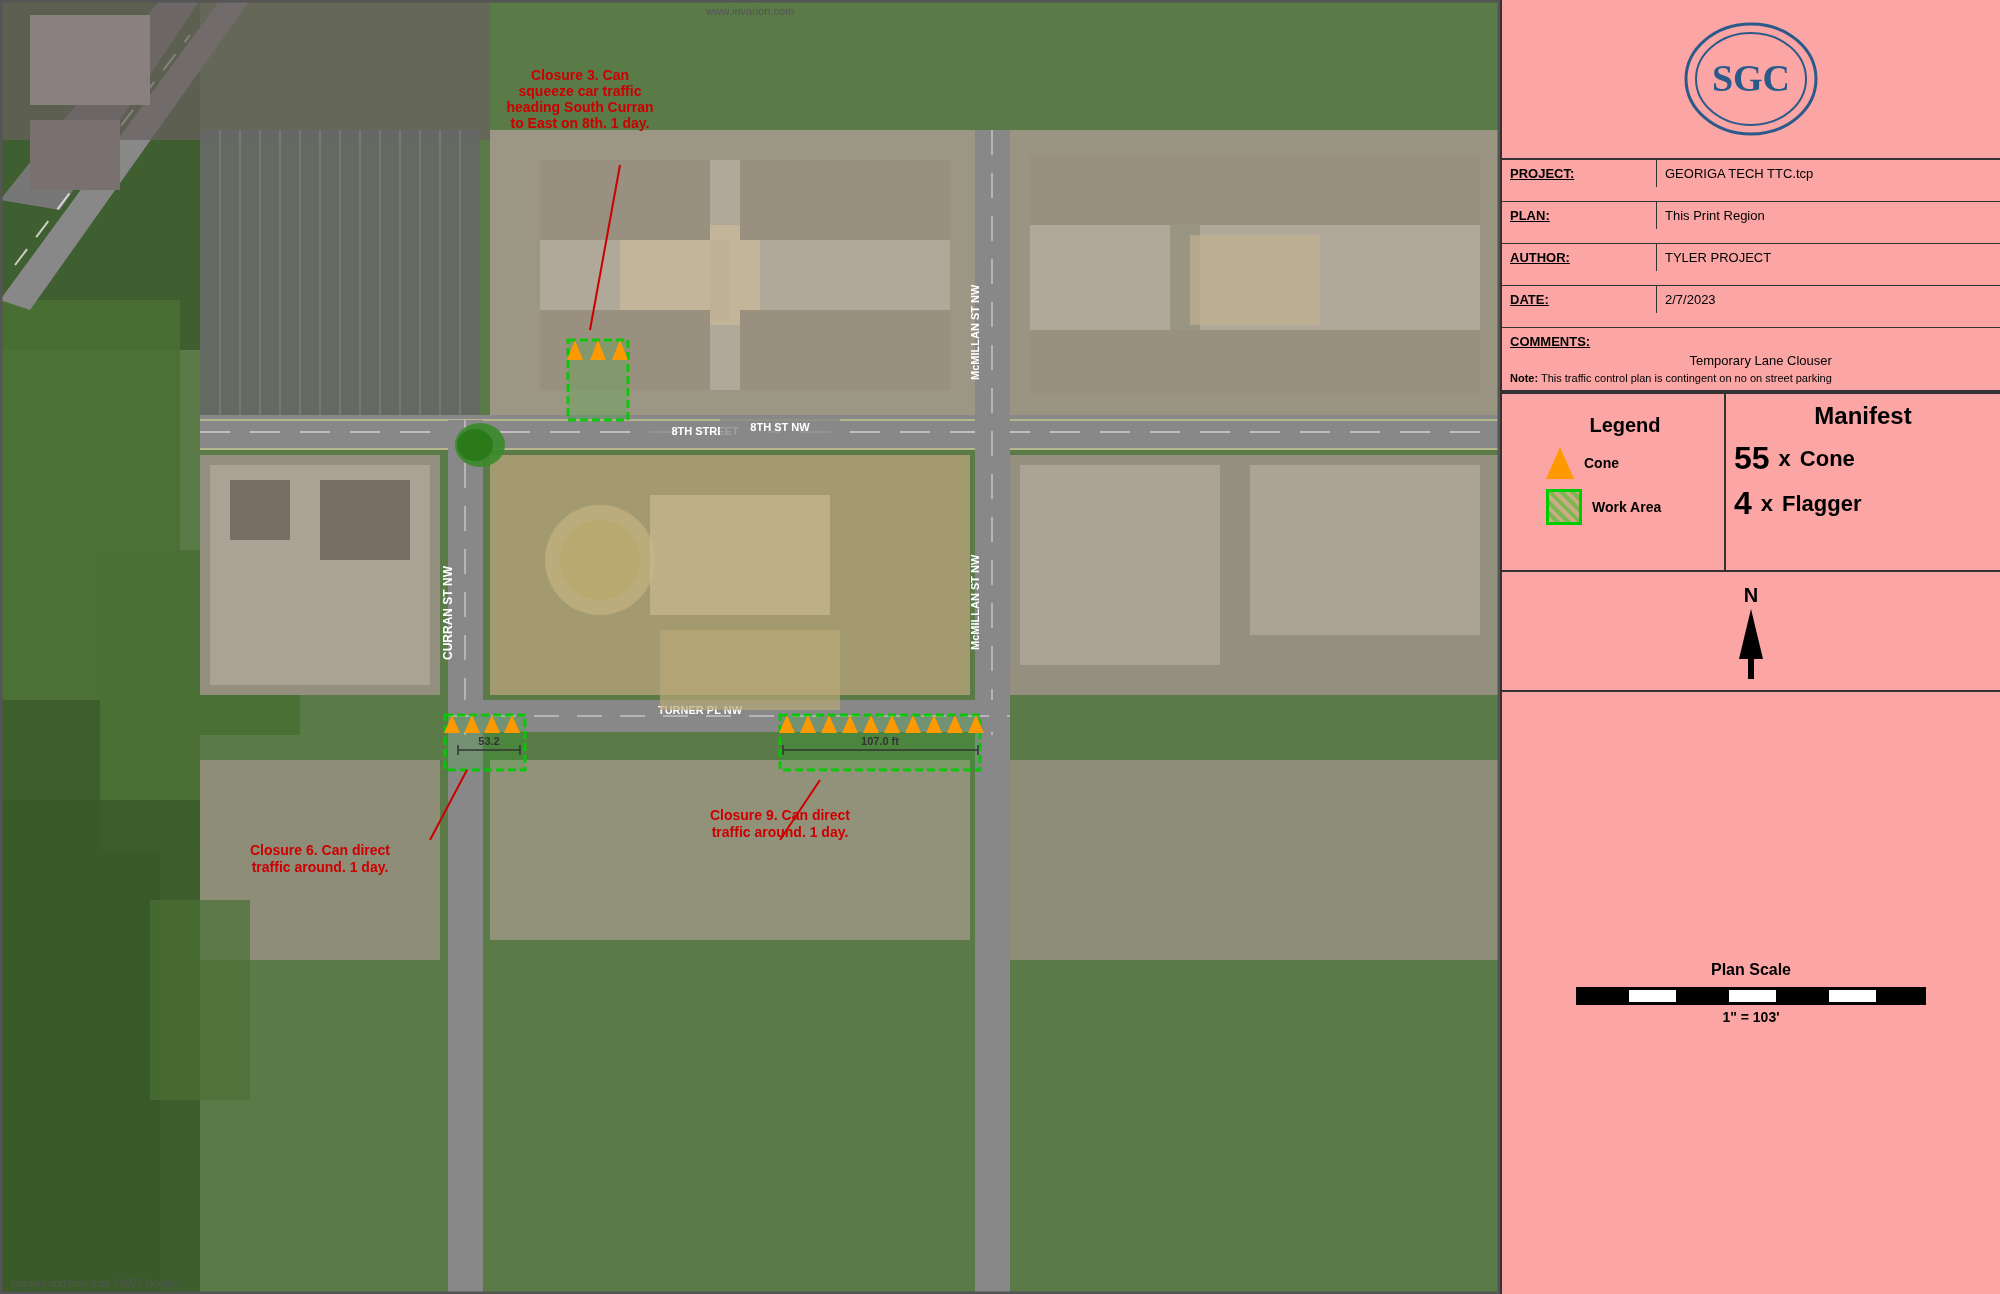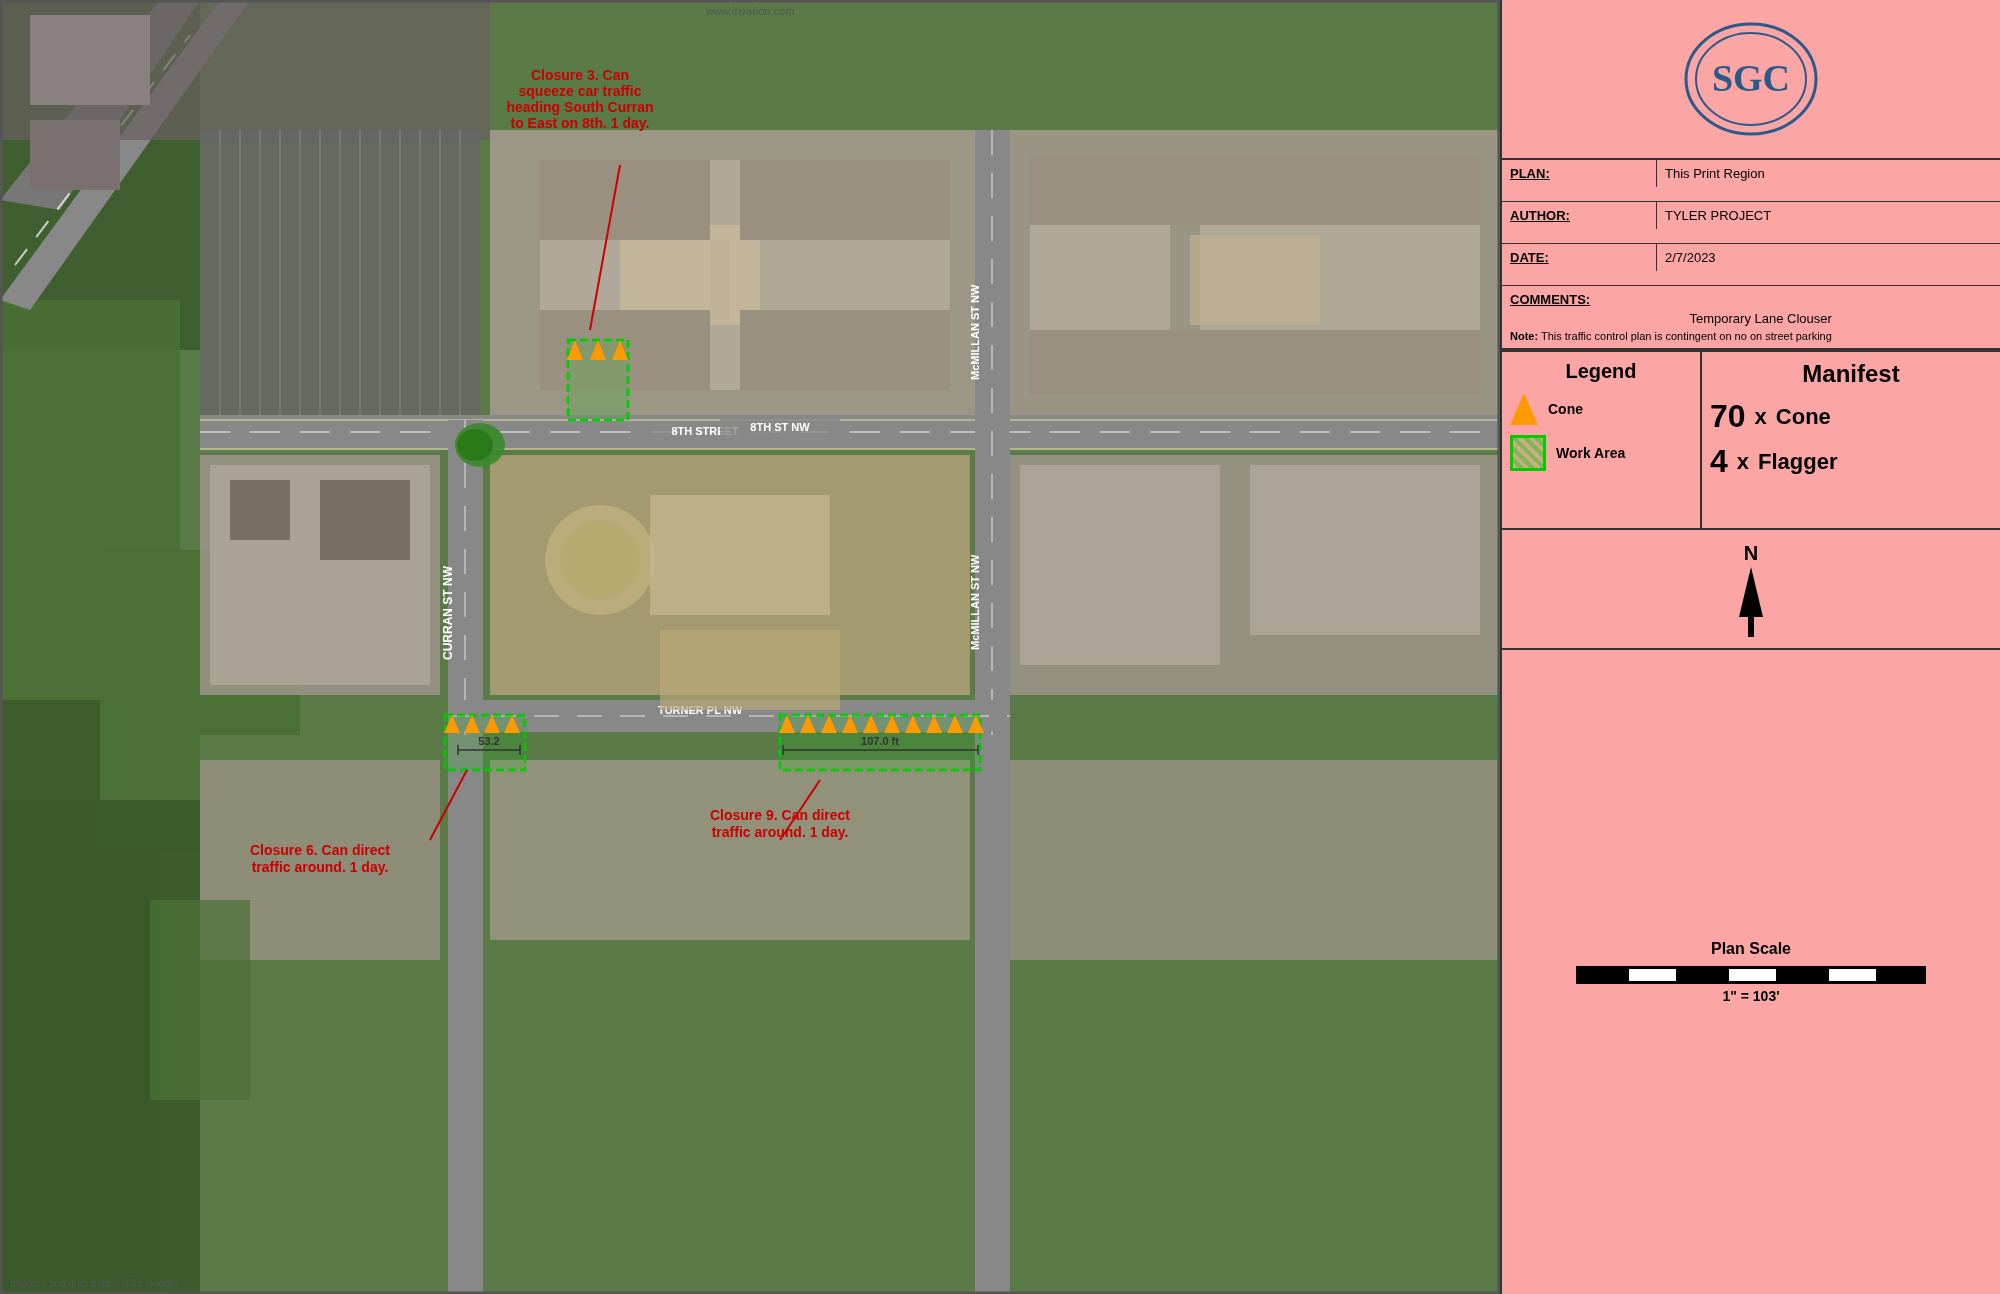--- a/index.html
+++ b/index.html
@@ -126,21 +126,22 @@
     #legend-manifest {
       display: flex;
       border-bottom: 2px solid #333;
       border-top: 2px solid #333;
       min-height: 180px;
     }
 
     #legend-area {
       width: 200px;
       border-right: 2px solid #333;
-      padding: 8px;
+      padding: 20px;
+      margin-left: 24px;
     }
 
     #manifest-area {
       flex: 1;
       padding: 8px;
     }
 
     .legend-title {
       font-size: 20px;
       font-weight: bold;
@@ -490,20 +491,24 @@
         <ellipse cx="70" cy="60" rx="65" ry="55" fill="none" stroke="#2a5a8a" stroke-width="3"></ellipse>
 
         <ellipse cx="70" cy="60" rx="55" ry="46" fill="none" stroke="#2a5a8a" stroke-width="2"></ellipse>
 
         <text x="70" y="72" text-anchor="middle" font-size="38" font-weight="bold" fill="#2a5a8a" font-family="serif">SGC</text>
       </svg>
     </div>
 
     <div id="project-info">
       <div class="info-row">
+        <div class="info-label">PROJECT:</div>
+        <div class="info-value">GEORIGA TECH TTC.tcp</div>
+      </div>
+      <div class="info-row">
         <div class="info-label">PLAN:</div>
         <div class="info-value">This Print Region</div>
       </div>
       <div class="info-row">
         <div class="info-label">AUTHOR:</div>
         <div class="info-value">TYLER PROJECT</div>
       </div>
       <div class="info-row">
         <div class="info-label">DATE:</div>
         <div class="info-value">2/7/2023</div>
@@ -528,21 +533,21 @@
           <div class="legend-item-label">Cone</div>
         </div>
         <div class="legend-item">
           <div class="legend-work-area"></div>
           <div class="legend-item-label">Work Area</div>
         </div>
       </div>
       <div id="manifest-area">
         <div class="manifest-title">Manifest</div>
         <div class="manifest-row">
-          <span class="manifest-count">70</span>
+          <span class="manifest-count">55</span>
           <span class="manifest-x">x</span>
           <span>Cone</span>
         </div>
         <div class="manifest-row">
           <span class="manifest-count">4</span>
           <span class="manifest-x">x</span>
           <span>Flagger</span>
         </div>
       </div>
     </div>

